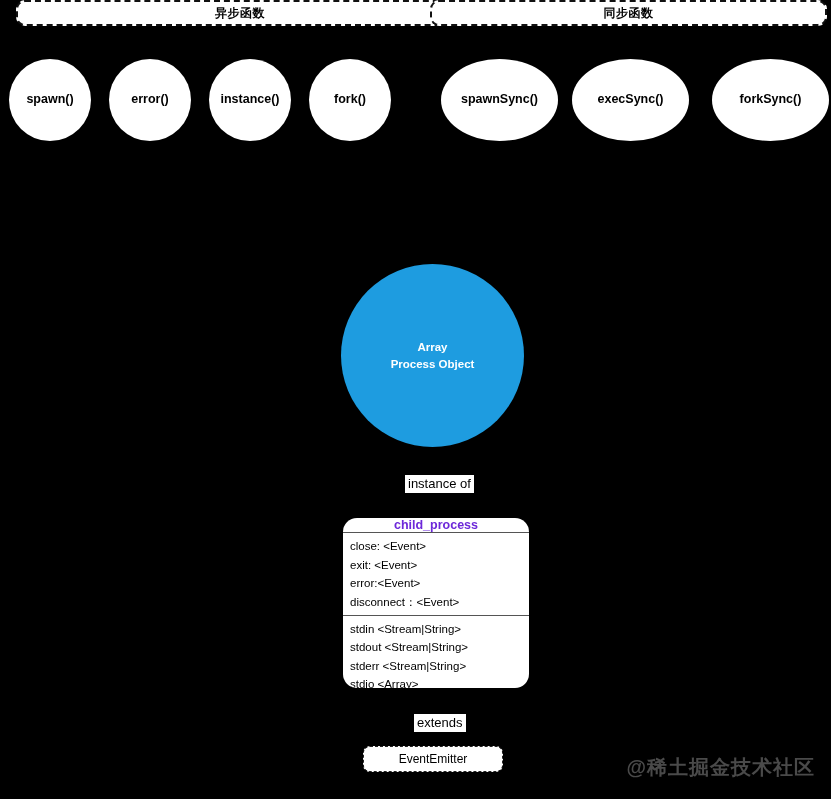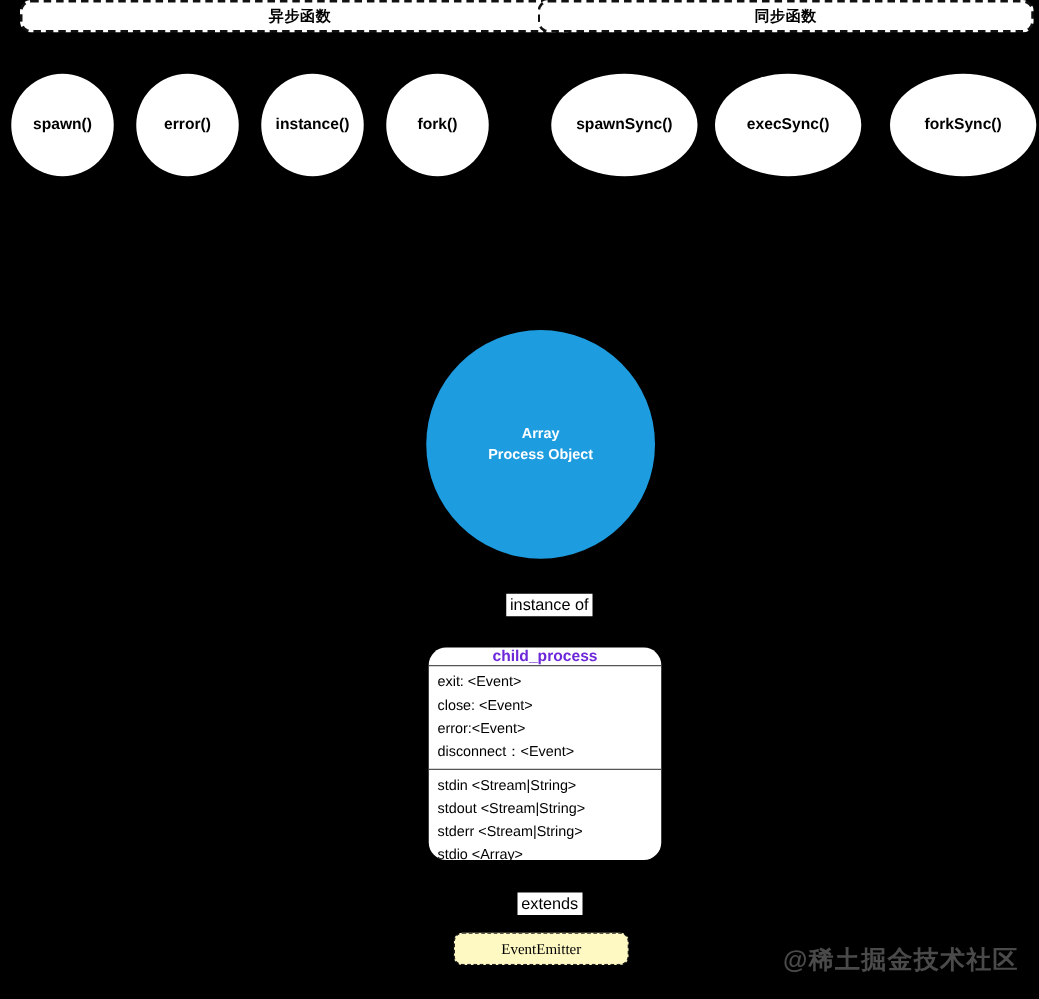--- a/index.html
+++ b/index.html
@@ -132,31 +132,30 @@
   }
   #child-process-box .cp-row { white-space: nowrap; }
 
   
   #event-emitter-box {
     position: absolute;
     left: 363px;
     top: 746px;
     width: 140px;
     height: 26px;
-    background: #fef9c3;
+    background: #ffffff;
     border: 1px dashed #222222;
     border-radius: 7px;
     box-sizing: border-box;
     display: flex;
     align-items: center;
     justify-content: center;
     color: #000000;
     font-size: 12px;
     box-shadow: 0 2px 4px rgba(0,0,0,0.5);
-    font-family: Liberation Serif, serif;
   }
 
   
   #watermark {
     position: absolute;
     right: 16px;
     bottom: 18px;
     color: #4a4a4a;
     font-size: 20px;
     font-weight: bold;
@@ -204,22 +203,22 @@
       <div>Array</div>
       <div>Process Object</div>
     </div>
   </div>
 
   <div class="edge-label" id="label-instance-of">instance of</div>
 
   <div id="child-process-box">
     <div class="cp-title">child_process</div>
     <div class="cp-section events">
+      <div class="cp-row">close: &lt;Event&gt;</div>
       <div class="cp-row">exit: &lt;Event&gt;</div>
-      <div class="cp-row">close: &lt;Event&gt;</div>
       <div class="cp-row">error:&lt;Event&gt;</div>
       <div class="cp-row">disconnect：&lt;Event&gt;</div>
     </div>
     <div class="cp-section props">
       <div class="cp-row">stdin &lt;Stream|String&gt;</div>
       <div class="cp-row">stdout &lt;Stream|String&gt;</div>
       <div class="cp-row">stderr &lt;Stream|String&gt;</div>
       <div class="cp-row">stdio &lt;Array&gt;</div>
     </div>
   </div>

